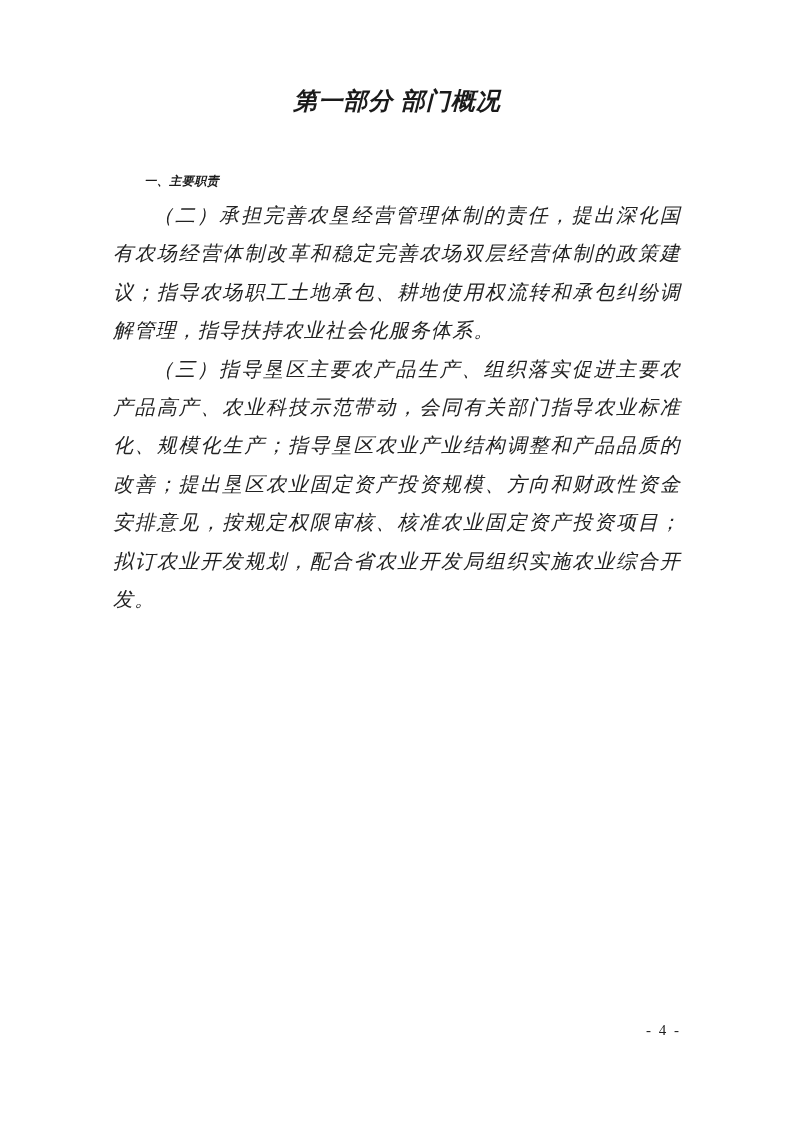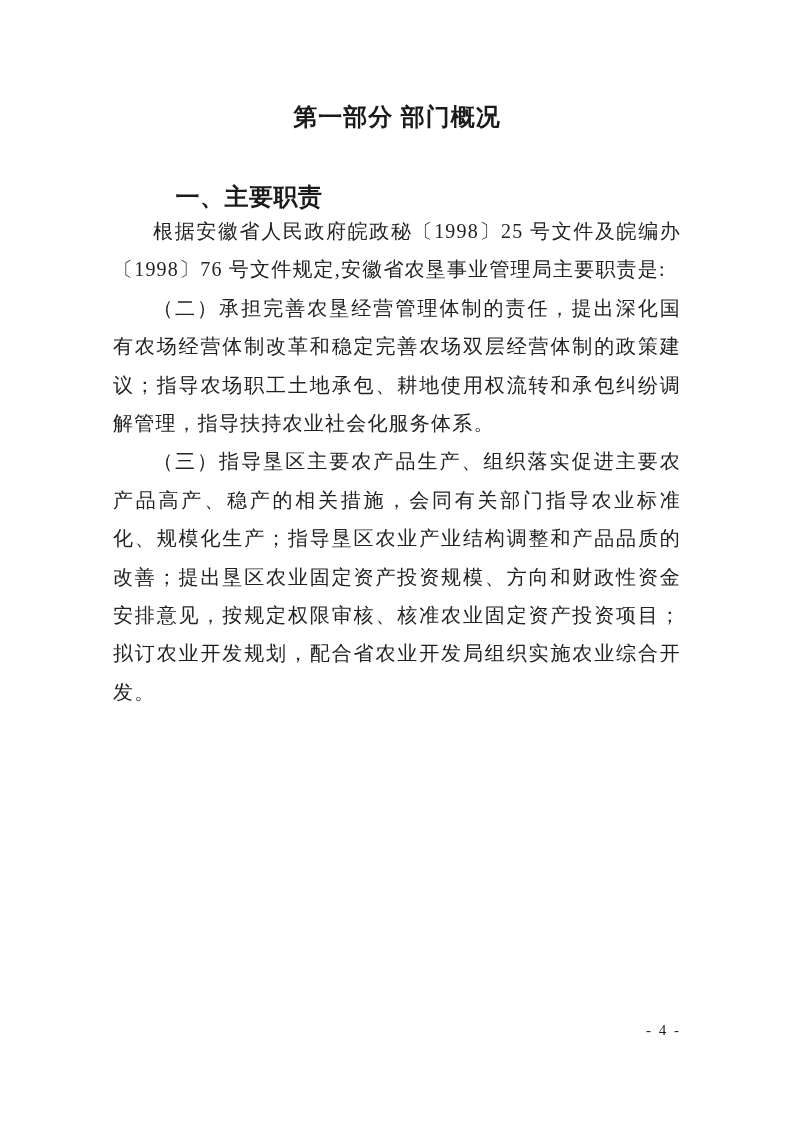--- a/index.html
+++ b/index.html
@@ -11,38 +11,39 @@
     position: relative;
     width: 794px;
     height: 1123px;
     background: #ffffff;
     color: #1f1f1f;
     overflow: hidden;
   }
   .content {
     position: absolute;
     left: 113px;
-    top: 102px;
+    top: 86px;
     width: 568px;
+    font-style: italic;
   }
   .doc-title {
     margin: 0;
     font-family: "Liberation Sans", "DejaVu Sans", sans-serif;
     font-weight: bold;
     font-size: 24px;
     line-height: 30px;
     text-align: center;
     letter-spacing: 1px;
     color: #1a1a1a;
   }
   .section-heading {
     margin: 52px 0 0 0;
     font-family: "Liberation Sans", "DejaVu Sans", sans-serif;
     font-weight: bold;
-    font-size: 24px;
+    font-size: 12px;
     line-height: 26px;
     text-indent: 2.6em;
     letter-spacing: 0.5px;
     color: #1a1a1a;
   }
   .body-text {
     margin-top: 2px;
   }
   .body-par {
     margin: 0;
@@ -68,19 +69,18 @@
   }
 </style>
 </head>
 <body>
 
 <div class="page">
   <div class="content">
     <h1 class="doc-title">第一部分 部门概况</h1>
     <h2 class="section-heading">一、主要职责</h2>
     <div class="body-text">
-      <p class="body-par">根据安徽省人民政府皖政秘〔1998〕25 号文件及皖编办〔1998〕76 号文件规定,安徽省农垦事业管理局主要职责是:</p>
       <p class="body-par">（二）承担完善农垦经营管理体制的责任，提出深化国有农场经营体制改革和稳定完善农场双层经营体制的政策建议；指导农场职工土地承包、耕地使用权流转和承包纠纷调解管理，指导扶持农业社会化服务体系。</p>
-      <p class="body-par">（三）指导垦区主要农产品生产、组织落实促进主要农产品高产、稳产的相关措施，会同有关部门指导农业标准化、规模化生产；指导垦区农业产业结构调整和产品品质的改善；提出垦区农业固定资产投资规模、方向和财政性资金安排意见，按规定权限审核、核准农业固定资产投资项目；拟订农业开发规划，配合省农业开发局组织实施农业综合开发。</p>
+      <p class="body-par">（三）指导垦区主要农产品生产、组织落实促进主要农产品高产、农业科技示范带动，会同有关部门指导农业标准化、规模化生产；指导垦区农业产业结构调整和产品品质的改善；提出垦区农业固定资产投资规模、方向和财政性资金安排意见，按规定权限审核、核准农业固定资产投资项目；拟订农业开发规划，配合省农业开发局组织实施农业综合开发。</p>
     </div>
   </div>
   <div class="page-number">- 4 -</div>
 </div>
 
 </body></html>

